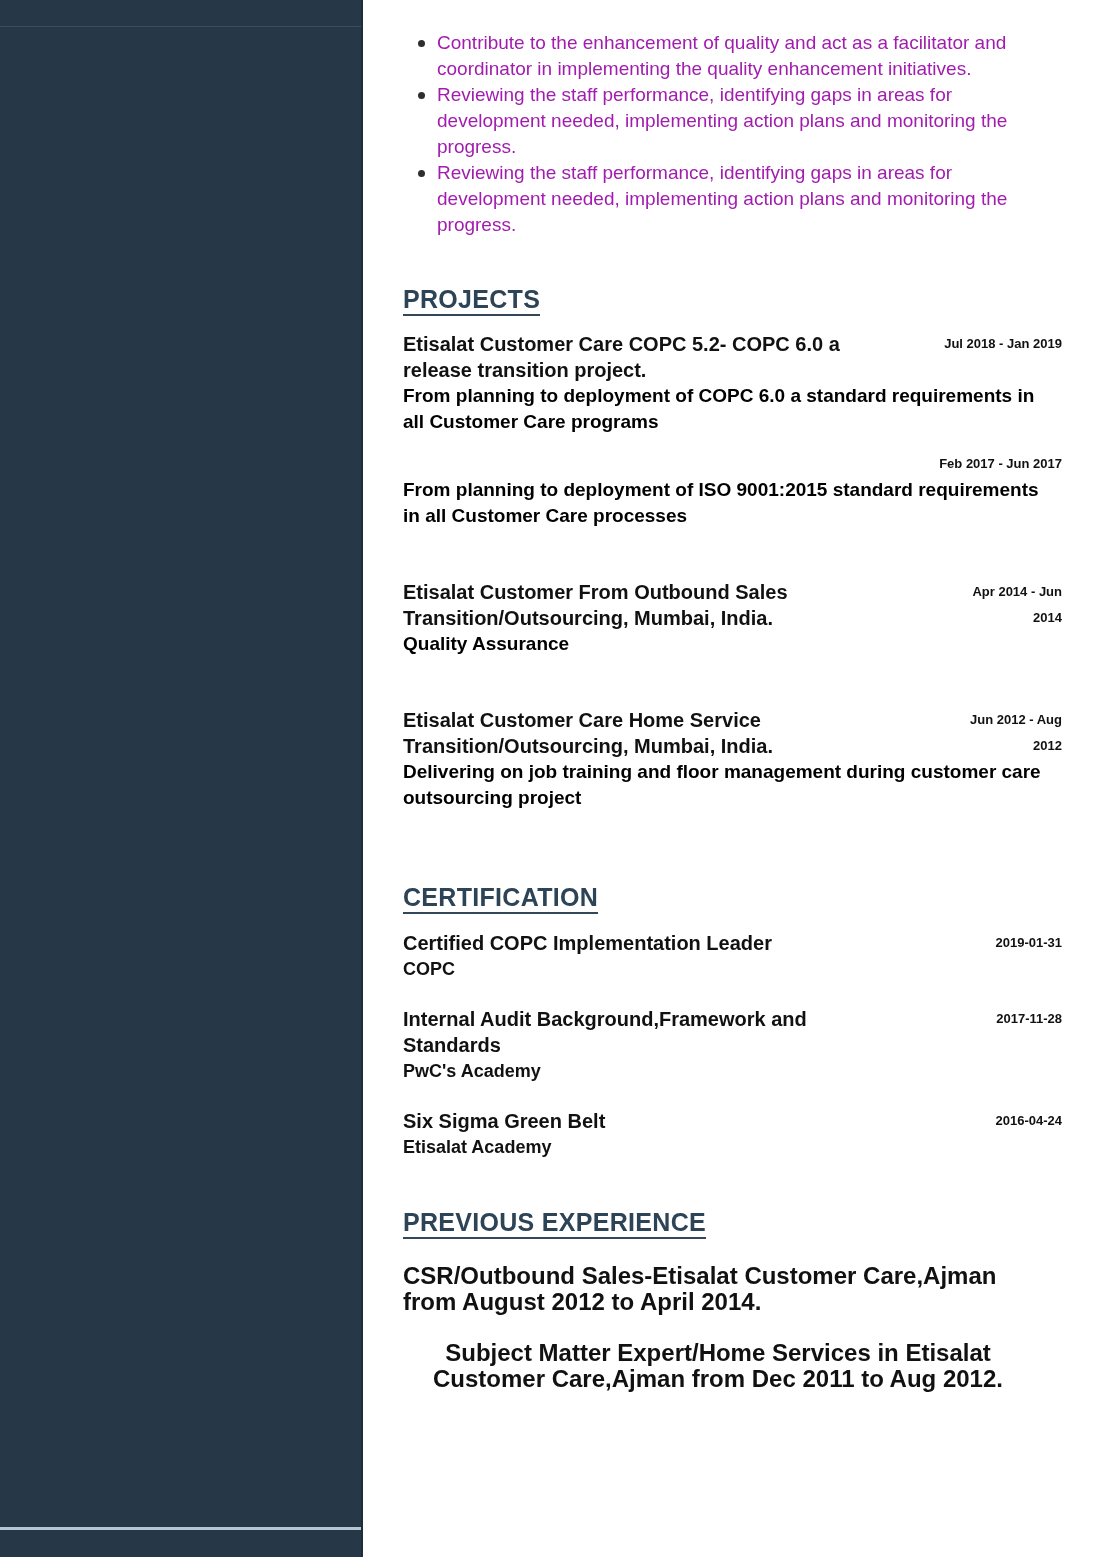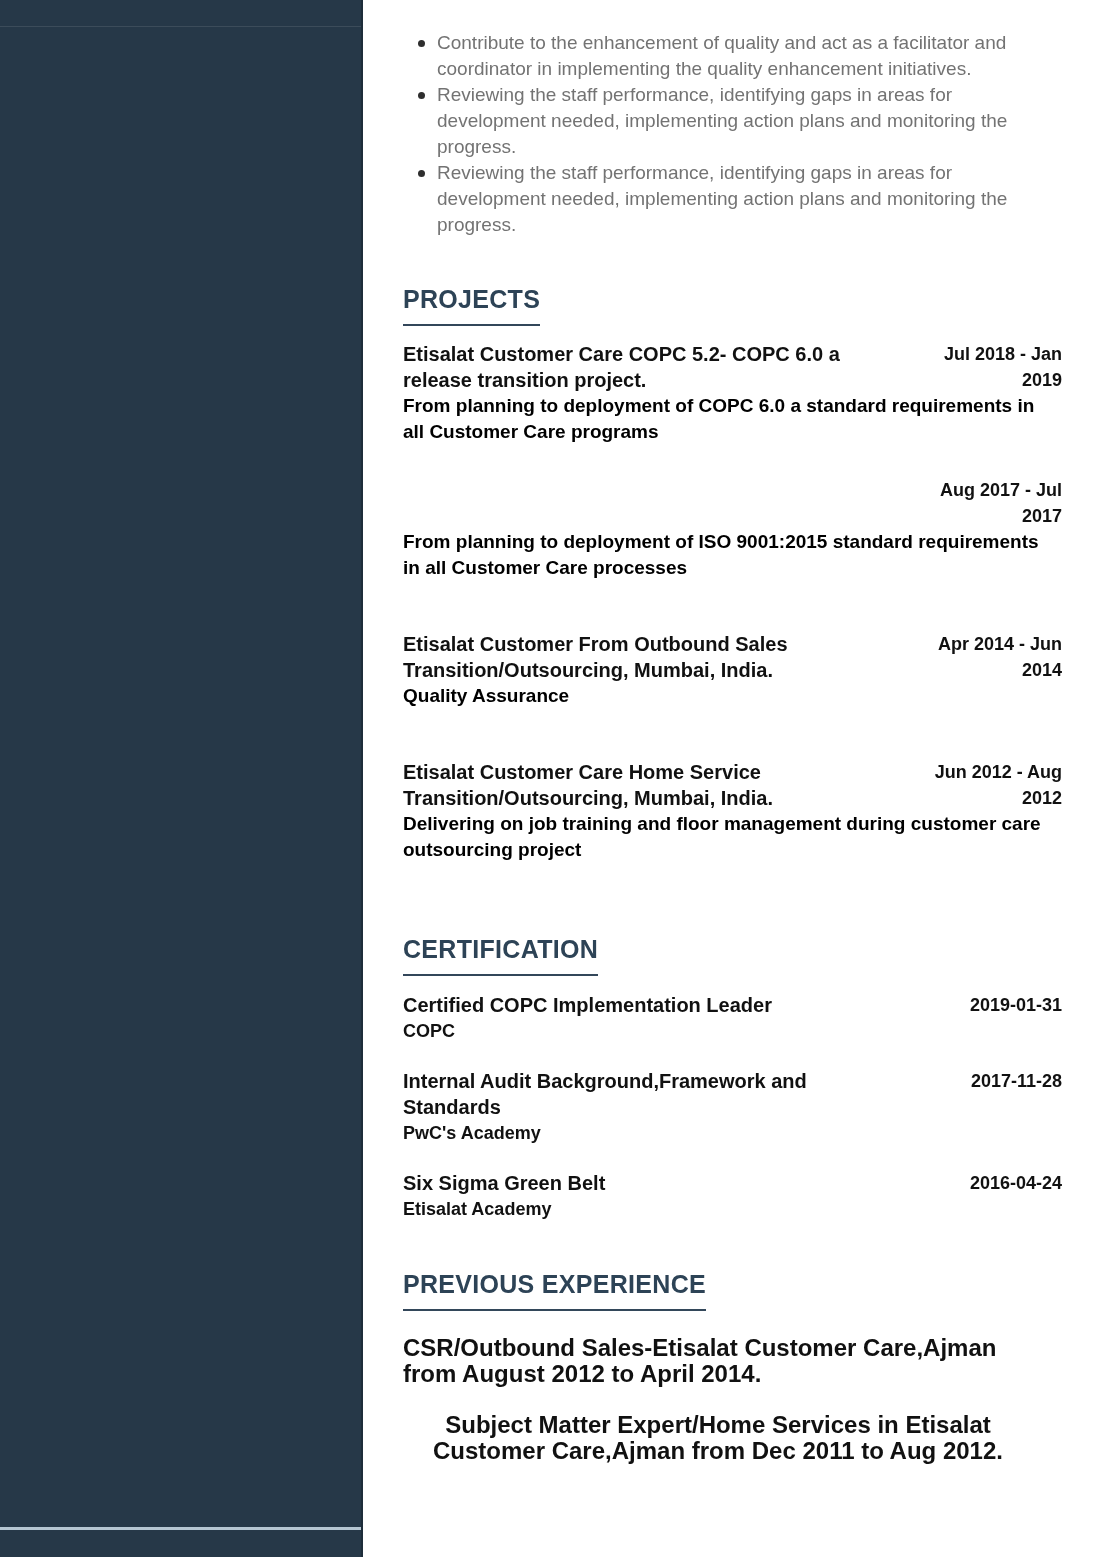--- a/index.html
+++ b/index.html
@@ -34,37 +34,37 @@
     padding: 30px 38px 0 40px;
   }
 
   
   ul.bullets { list-style: none; }
   ul.bullets li {
     position: relative;
     padding-left: 34px;
     max-width: 655px;
     font-size: 19px; line-height: 26px;
-    color: #737373;
+    color: #a21caf;
   }
   ul.bullets li .bullet-text { display: inline-block; max-width: 620px; }
   ul.bullets li::before {
     content: "";
     position: absolute; left: 15px; top: 10px;
     width: 7px; height: 7px; border-radius: 50%;
     background: #2e2e2e;
   }
 
   
   h2.section-heading {
     display: inline-block;
     font-size: 25px; font-weight: bold;
     color: #2d4356;
     letter-spacing: 0.3px;
-    padding-bottom: 10px;
+    padding-bottom: 0;
     border-bottom: 2px solid #33475a;
   }
   section.projects   { margin-top: 47px; }
   section.certs      { margin-top: 72px; }
   section.experience { margin-top: 48px; }
   .entries { margin-top: 15px; }
   section.certs .entries { margin-top: 16px; }
   section.experience .entries { margin-top: 24px; }
 
   
@@ -72,36 +72,36 @@
   .entry-title {
     flex: 0 0 515px;
     font-size: 20px; font-weight: bold; color: #111111;
     line-height: 26px;
     white-space: pre-line;
   }
   .entry-date {
     margin-left: auto;
     width: 135px;
     text-align: right;
-    font-size: 18px; font-weight: bold; color: #111111;
+    font-size: 13px; font-weight: bold; color: #111111;
     line-height: 26px;
     white-space: pre-line;
   }
   .entry-desc {
     max-width: 645px;
     font-size: 19px; font-weight: bold; color: #000000;
     line-height: 26px;
   }
   .entry-issuer {
     font-size: 18px; font-weight: bold; color: #111111;
     line-height: 26px;
   }
   .cert-title { flex: 0 0 470px; }
 
-  .project-entry   { margin-bottom: 32px; }
+  .project-entry   { margin-bottom: 16px; }
   .project-entry.gap-lg { margin-bottom: 50px; }
   .project-entry:last-child { margin-bottom: 0; }
   .cert-entry { margin-bottom: 24px; }
   .cert-entry:last-child { margin-bottom: 0; }
 
   
   .exp-para {
     max-width: 630px;
     font-size: 24px; font-weight: bold; color: #111111;
     line-height: 26px;
@@ -141,21 +141,21 @@
           <div class="entry-row">
             <div class="entry-title">Etisalat Customer Care COPC 5.2- COPC 6.0 a
 release transition project.</div>
             <div class="entry-date">Jul 2018 - Jan 2019</div>
           </div>
           <div class="entry-desc">From planning to deployment of COPC 6.0 a standard requirements in all Customer Care programs</div>
         </div>
 
         <div class="project-entry gap-lg">
           <div class="entry-row">
-            <div class="entry-date">Aug 2017 - Jul 2017</div>
+            <div class="entry-date">Feb 2017 - Jun 2017</div>
           </div>
           <div class="entry-desc">From planning to deployment of ISO 9001:2015 standard requirements in all Customer Care processes</div>
         </div>
 
         <div class="project-entry gap-lg">
           <div class="entry-row">
             <div class="entry-title">Etisalat Customer From Outbound Sales
 Transition/Outsourcing, Mumbai, India.</div>
             <div class="entry-date">Apr 2014 - Jun
 2014</div>

